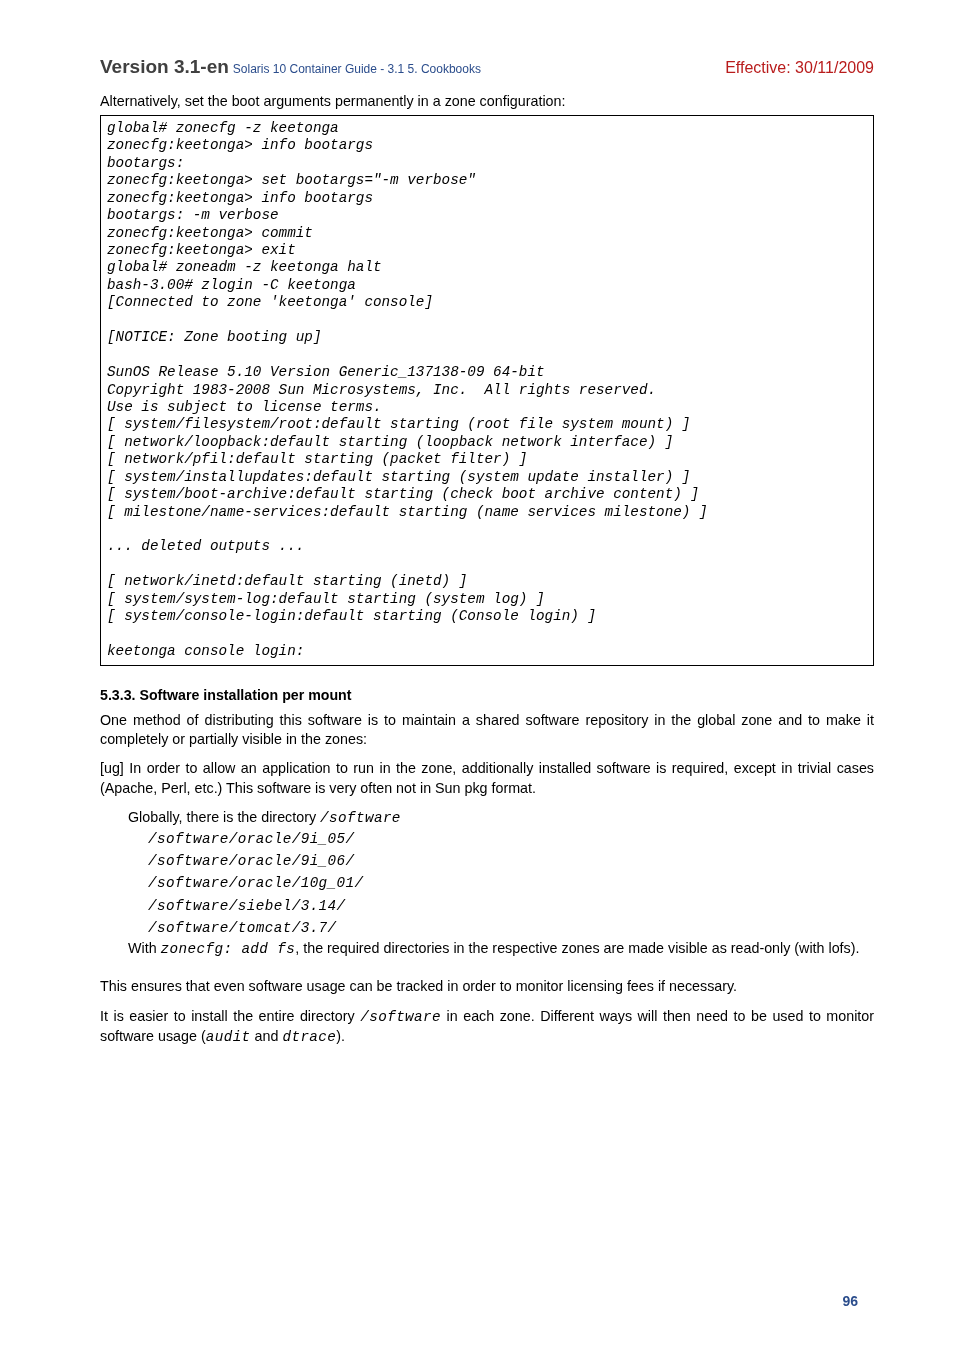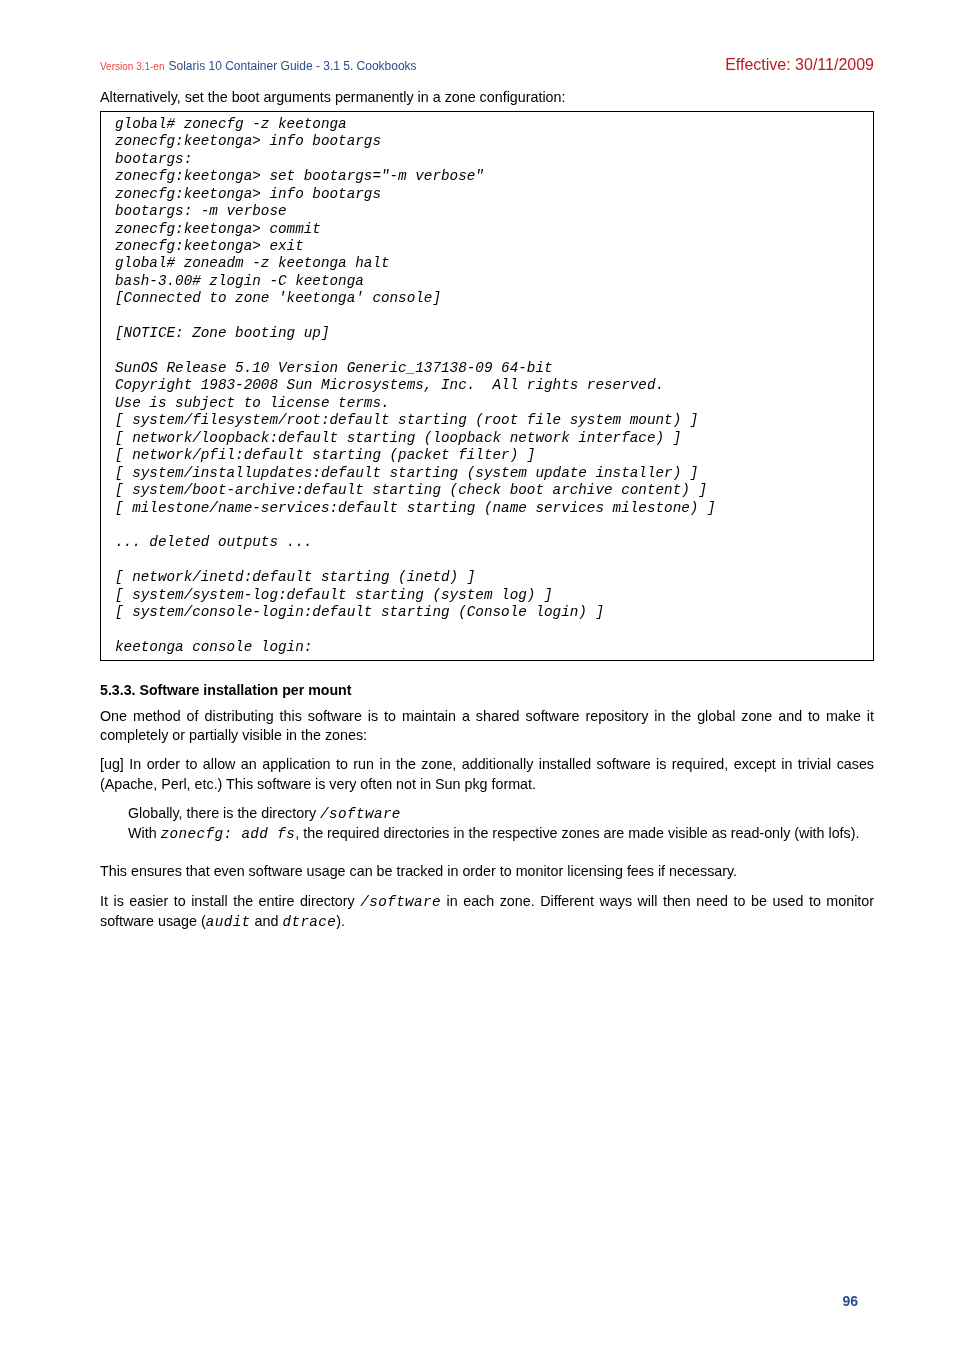--- a/index.html
+++ b/index.html
@@ -20,37 +20,37 @@
   .header-bar {
     display: flex;
     justify-content: space-between;
     align-items: baseline;
     margin-bottom: 12px;
   }
   .header-left {
     display: inline;
   }
   .hdr-version {
-    font-size: 10px;
-    font-weight: normal;
-    color: #ef4444;
+    font-size: 19px;
+    font-weight: bold;
+    color: #404040;
   }
   .hdr-sub {
     font-size: 12px;
     color: #2b4d8c;
   }
   .hdr-effective {
     font-size: 16px;
     color: #b91c1c;
   }
   .intro { margin: 0 0 4px 0; }
   pre.codebox {
     margin: 2px 0 20px 0;
     border: 1px solid #000;
-    padding: 4px 14px;
+    padding: 4px 6px;
     font-family: "Courier New", Courier, monospace;
     font-style: italic;
     font-size: 14.3px;
     line-height: 1.22;
     white-space: pre;
     overflow: hidden;
   }
   h3.section {
     font-size: 14.2px;
     font-weight: bold;
@@ -132,20 +132,27 @@
     <span>Software installation per mount</span>
   </h3>
 
   <p class="body">One method of distributing this software is to maintain a shared software repository in the global zone and to make it completely or partially visible in the zones:</p>
   <p class="body">[ug] In order to allow an application to run in the zone, additionally installed software is required, except in trivial cases (Apache, Perl, etc.) This software is very often not in Sun pkg format.</p>
 
   <div class="indent-block">
     <div>
       <span>Globally, there is the directory </span><span class="mono">/software</span>
     </div>
+    <div class="indent-more">
+      <span class="mono-line">/software/oracle/9i_05/</span>
+      <span class="mono-line">/software/oracle/9i_06/</span>
+      <span class="mono-line">/software/oracle/10g_01/</span>
+      <span class="mono-line">/software/siebel/3.14/</span>
+      <span class="mono-line">/software/tomcat/3.7/</span>
+    </div>
     <div style="text-align:justify;">
       <span>With </span><span class="mono">zonecfg: add fs</span><span>, the required directories in the respective zones are made visible as read-only (with lofs).</span>
     </div>
   </div>
 
   <p class="body" style="margin-top:18px;">This ensures that even software usage can be tracked in order to monitor licensing fees if necessary.</p>
 
   <p class="body">
     <span>It is easier to install the entire directory </span><span class="mono">/software</span><span> in each zone. Different ways will then need to be used to monitor software usage (</span><span class="mono">audit</span><span> and </span><span class="mono">dtrace</span><span>).</span>
   </p>

